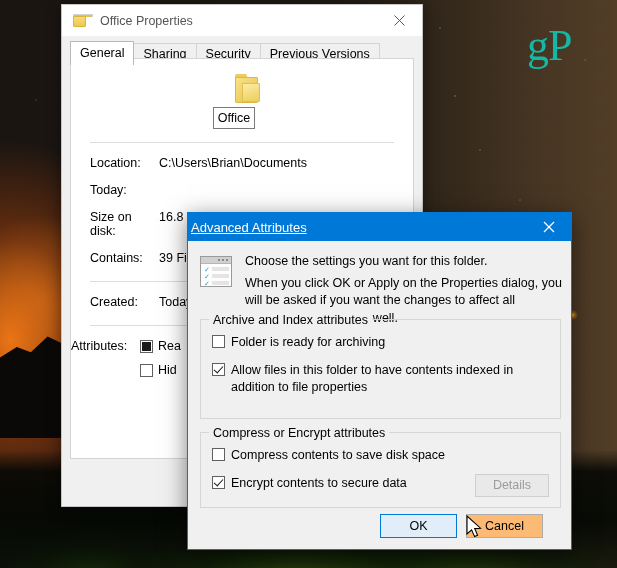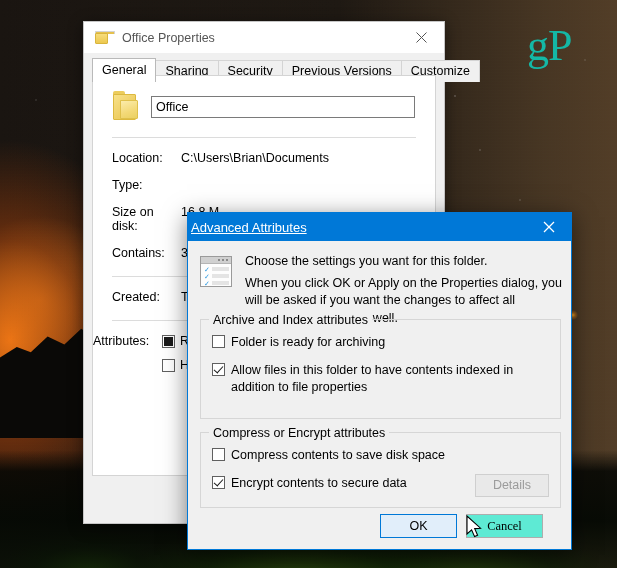--- a/index.html
+++ b/index.html
@@ -87,27 +87,26 @@
   
   .win-dialog {
     position: absolute;
     background: #f0f0f0;
     box-sizing: border-box;
   }
 
   
   #properties-window {
     left: 61px;
-    top: 21px;
+    top: 4px;
     width: 362px;
     height: 503px;
     border: 1px solid #c6c6c6;
     box-shadow: 0 3px 14px rgba(0,0,0,0.45);
     background: #f0f0f0;
-    margin-left: 22px;
   }
   #properties-titlebar {
     height: 31px;
     background: #ffffff;
     display: flex;
     align-items: center;
     position: relative;
   }
   .folder-title-icon {
     width: 16px; height: 15px;
@@ -195,20 +194,21 @@
     border: 1px solid #d4d4d4;
     border-top: none;
     box-sizing: border-box;
     overflow: hidden;
   }
 
   .name-row {
     display: flex;
     align-items: center;
     padding: 14px 0 0 0;
+    flex-direction: column;
   }
   .big-folder {
     width: 40px;
     margin-left: 14px;
     display: flex;
     justify-content: center;
     position: relative;
     height: 34px;
   }
   .big-folder .tab {
@@ -452,23 +452,22 @@
     text-align: center;
     box-sizing: border-box;
     color: #000;
   }
   #ok-button {
     background: #e1eefa;
     border: 1px solid #0078d7;
     margin-right: 9px;
   }
   #cancel-button {
-    background: #5eead4;
+    background: #fdba74;
     border: 1px solid #adadad;
-    font-family: Liberation Serif, serif;
   }
 
   
   #cursor {
     position: absolute;
     left: 466px;
     top: 515px;
     width: 18px;
     height: 26px;
     pointer-events: none;
@@ -502,21 +501,20 @@
         </svg>
       </div>
     </div>
 
     <div id="tab-underline"></div>
     <div id="tab-strip">
       <div class="tab active">General</div>
       <div class="tab">Sharing</div>
       <div class="tab">Security</div>
       <div class="tab">Previous Versions</div>
-      <div class="tab">Customize</div>
     </div>
 
     <div id="properties-body">
 
       <div class="name-row">
         <div class="big-folder">
           <div class="tab"></div>
             <div class="back"></div>
             <div class="front"></div>
         </div>
@@ -524,21 +522,21 @@
       </div>
 
       <div class="hr"></div>
 
       <div class="info-table">
         <div class="info-row">
           <div class="info-label">Location:</div>
           <div class="info-value">C:\Users\Brian\Documents</div>
         </div>
         <div class="info-row">
-          <div class="info-label">Type:</div>
+          <div class="info-label">Today:</div>
         </div>
         <div class="info-row">
           <div class="info-label">Size on disk:</div>
           <div class="info-value">16.8 M</div>
         </div>
         <div class="info-row">
           <div class="info-label">Contains:</div>
           <div class="info-value">39 Files</div>
         </div>
       </div>

